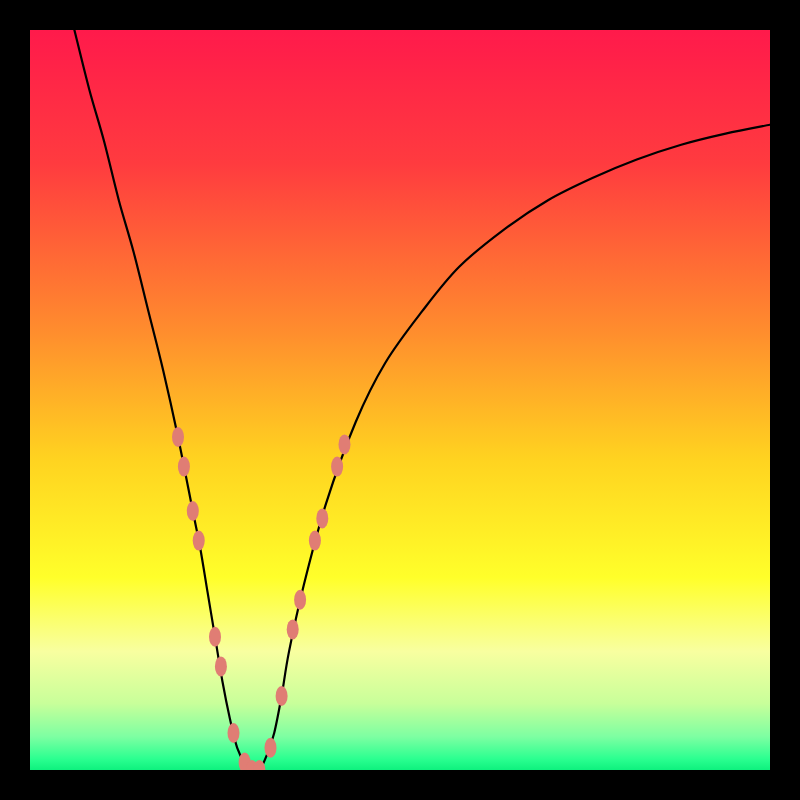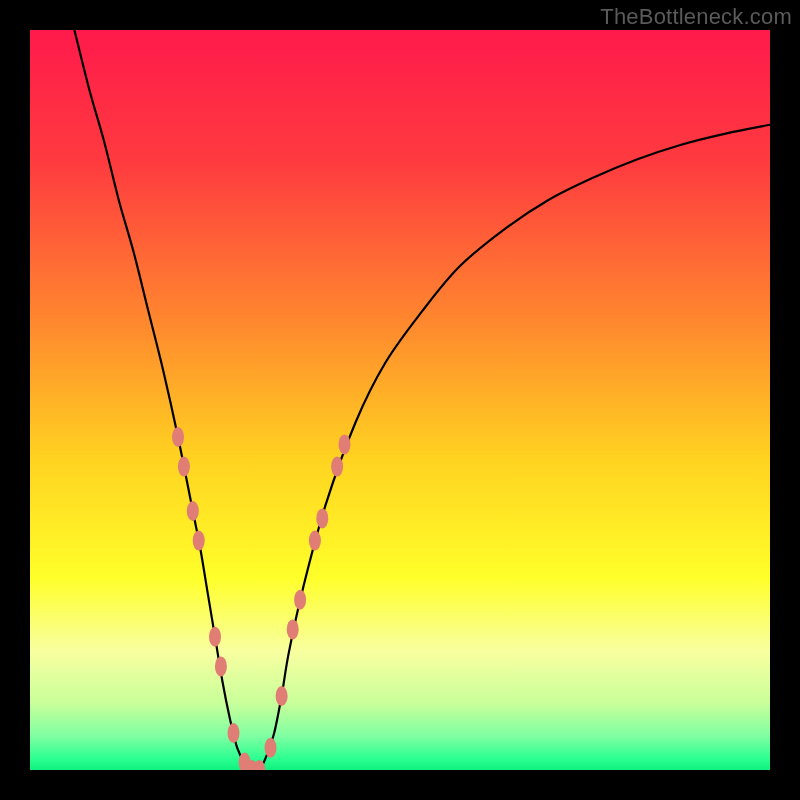--- a/index.html
+++ b/index.html
@@ -32,21 +32,20 @@
     font-size: 22px;
     font-weight: 500;
     letter-spacing: 0.2px;
   }
   svg { display: block; }
 </style>
 </head>
 <body>
 
 <div class="frame">
-  <div class="watermark">TheBottleneck.com</div>
   <div class="plot">
     <svg id="chart-svg" width="740" height="740" viewBox="0 0 740 740" preserveAspectRatio="none">
       <defs>
         <linearGradient id="bg-grad" x1="0" y1="0" x2="0" y2="1">
             <stop offset="0%" stop-color="#ff1a4b"></stop>
             <stop offset="18%" stop-color="#ff3b3f"></stop>
             <stop offset="40%" stop-color="#ff8a2e"></stop>
             <stop offset="57.99999999999999%" stop-color="#ffd320"></stop>
             <stop offset="74%" stop-color="#ffff2a"></stop>
             <stop offset="84%" stop-color="#f8ffa0"></stop>

